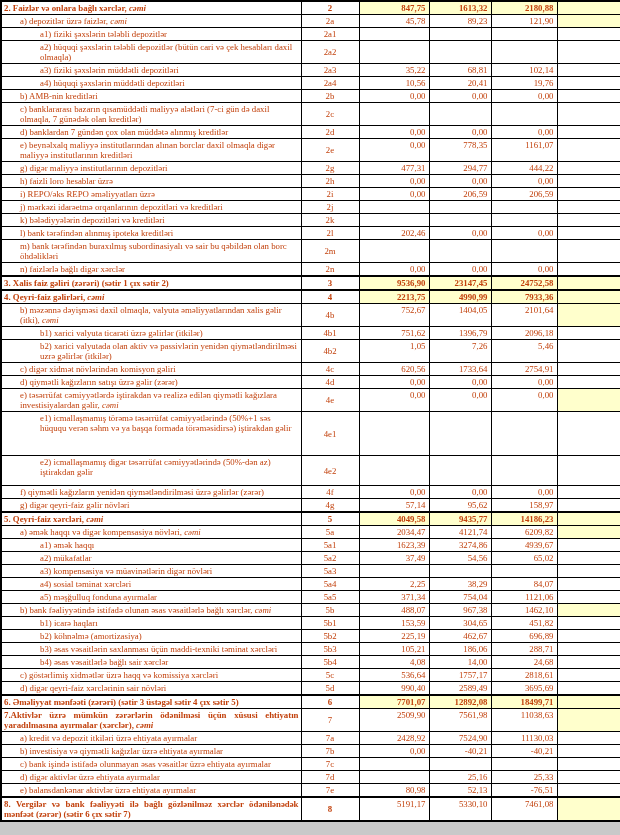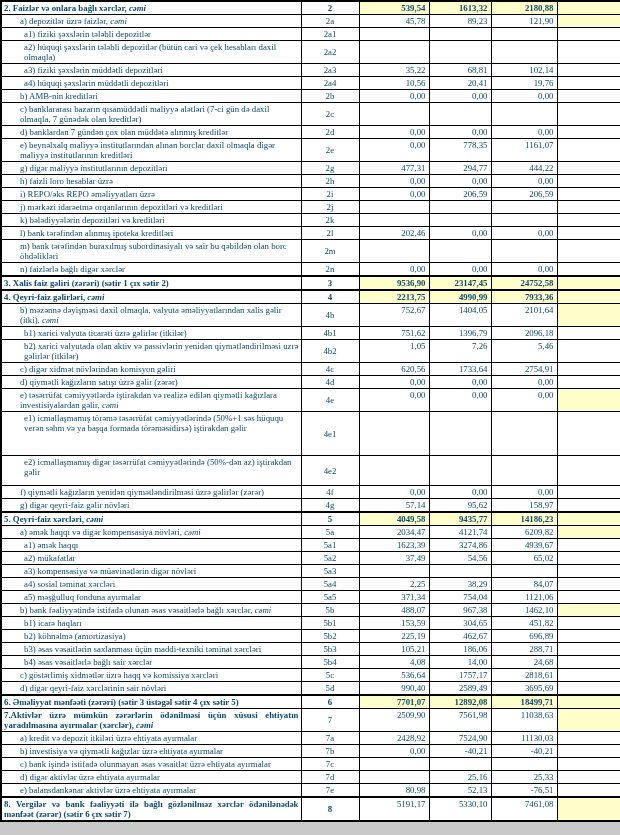--- a/index.html
+++ b/index.html
@@ -1,37 +1,37 @@
 <!DOCTYPE html>
 <html><head>
 <meta charset="utf-8">
 <style>
   html,body { margin:0; padding:0; }
   .page {
     width:620px; height:835px; overflow:hidden;
     background:#c9c9c9;
     font-family:"Liberation Serif","DejaVu Serif",serif;
-    color:#0c4a6e;
+    color:#c2410c;
   }
   table.fin {
     border-collapse:collapse; table-layout:fixed;
     width:620px; background:#fff;
     border:2px solid #000;
   }
   table.fin td {
     border:1px solid #000;
     font-size:8.8px; line-height:10px;
     overflow:hidden;
     background:#fff;
   }
   table.fin tr { height:11px; }
   tr.tt td { border-top-width:2px;margin-left:48px; }
   td.lbl { background:#FFFFCC; vertical-align:top; padding:1px 2px 1px 2px; }
   td.lbl.ind1 { padding-left:18px; }
-  td.lbl.ind2 { padding-left:22px; }
+  td.lbl.ind2 { padding-left:38px; }
   td.lbl.just { text-align:justify;font-weight:bold; }
   td.code { background:#FFFFCC; text-align:center; vertical-align:middle; padding:0 1px; }
   td.val { text-align:right; vertical-align:top; padding:1px 3px 0 1px; }
   td.extra { }
   .b { font-weight:bold; }
   .hl { background:#FFFFCC !important; }
   i { font-style:italic; }
 </style>
 </head>
 <body>
@@ -43,21 +43,21 @@
         <col style="width:58px">
         <col style="width:70px">
         <col style="width:62px">
         <col style="width:66px">
         <col style="width:64px">
     </colgroup>
     <tbody>
         <tr>
           <td class="lbl ind0 b"><span>2. Faizlər və onlara bağlı xərclər, </span><i>cəmi</i></td>
           <td class="code b">2</td>
-          <td class="val hl b">539,54</td>
+          <td class="val hl b">847,75</td>
           <td class="val hl b">1613,32</td>
           <td class="val hl b">2180,88</td>
           <td class="extra hl"></td>
         </tr>
         <tr>
           <td class="lbl ind1"><span>a) depozitlər üzrə faizlər, </span><i>cəmi</i></td>
           <td class="code">2a</td>
           <td class="val">45,78</td>
           <td class="val">89,23</td>
           <td class="val">121,90</td>

